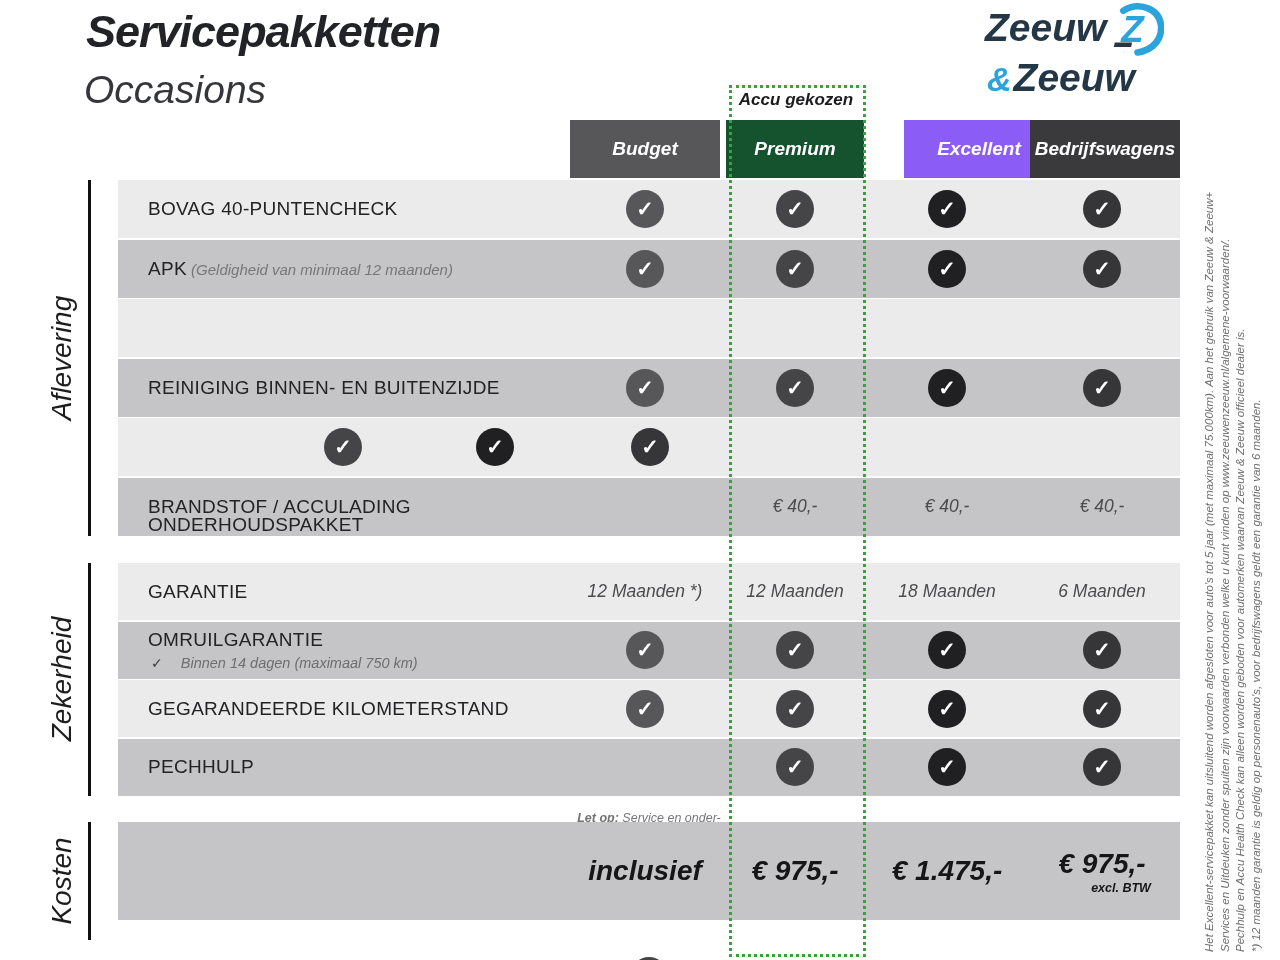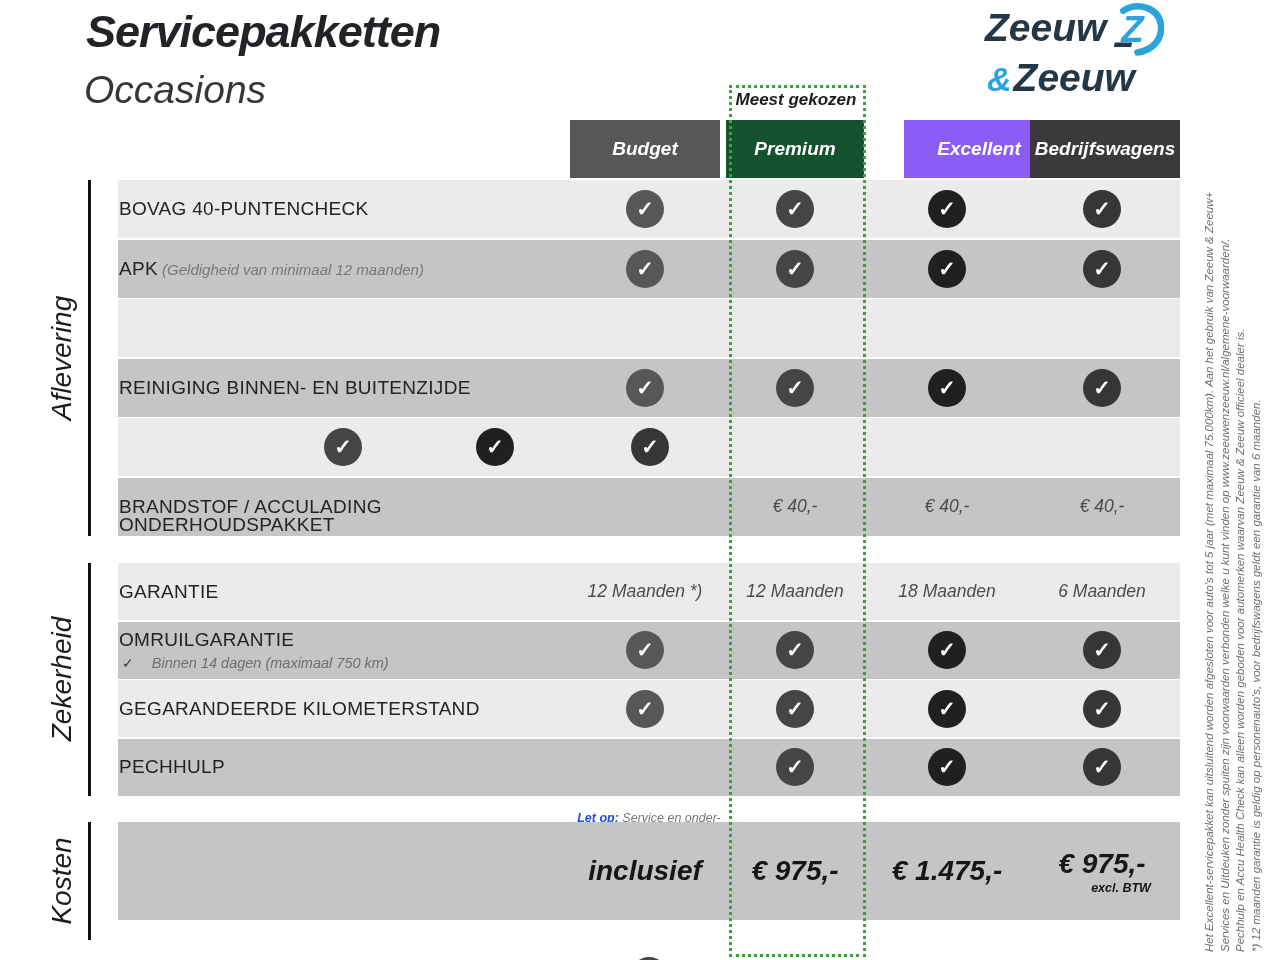--- a/index.html
+++ b/index.html
@@ -23,31 +23,31 @@
     color:#fff;font-size:19px;font-weight:bold;font-style:italic;}
   
   .section-line{position:absolute;left:88px;width:3px;background:#111;}
   .section-label{position:absolute;left:62px;width:0;height:0;overflow:visible;}
   .section-label span{position:absolute;transform:translate(-50%,-50%) rotate(-90deg);white-space:nowrap;
     font-size:28px;font-style:italic;font-weight:500;color:#1d1d1f;}
   .rows{position:absolute;left:118px;width:1062px;}
   .row{display:flex;width:100%;}
   .row.light{background:#EBEBEC;}
   .row.dark{background:#C5C5C7;}
-  .cell-label{flex:0 0 452px;display:flex;flex-direction:column;justify-content:center;padding-left:1px;box-sizing:border-box;}
+  .cell-label{flex:0 0 452px;display:flex;flex-direction:column;justify-content:center;padding-left:30px;box-sizing:border-box;}
   .lbl{font-size:19px;color:#232325;letter-spacing:0.3px;}
   .lbl .note-inline{font-size:15px;font-style:italic;color:#77777a;font-weight:normal;letter-spacing:0;}
   .sub-line{font-size:14.5px;font-style:italic;color:#6e6e71;margin-top:4px;display:flex;align-items:center;}
   .sub-check{font-style:normal;color:#3a3a3c;margin-right:18px;margin-left:3px;font-size:14px;}
   .cell{display:flex;align-items:center;justify-content:center;flex-direction:column;box-sizing:border-box;}
   .chk{width:38px;height:38px;border-radius:50%;display:flex;align-items:center;justify-content:center;}
   .chk span{color:#fff;font-size:21px;font-weight:bold;}
   .cell-text{font-size:17.5px;font-style:italic;color:#4c4c4f;}
   .note-cell{font-size:12.5px;font-style:italic;color:#77777a;text-align:center;line-height:1.3;}
-  .note-cell b{color:#1d4ed8;}
+  .note-cell b{color:#737373;}
   .cost{font-size:28px;font-weight:bold;font-style:italic;color:#161618;}
   .cost-sub{font-size:12.5px;font-weight:bold;font-style:italic;color:#161618;margin-top:1px;margin-left:38px;}
   
   .fineprint{position:absolute;left:1202px;top:952px;width:856px;height:62px;
     transform:rotate(-90deg);transform-origin:0 0;
     font-size:11.5px;font-style:italic;color:#6e6e71;line-height:15.5px;white-space:nowrap;}
 </style>
 </head>
 <body>
 
@@ -325,21 +325,21 @@
           </div>
           <div class="cell" style="flex: 0 0 156px;">
             <span class="cost">€ 975,-</span>
             <span class="cost-sub">excl. BTW</span>
           </div>
         </div>
       </div>
     </div>
 
   <div class="dotted-box"></div>
-  <div class="badge">Meest gekozen</div>
+  <div class="badge">Accu gekozen</div>
 
   <div class="fineprint" id="fineprint">
       <div>Het Excellent-servicepakket kan uitsluitend worden afgesloten voor auto's tot 5 jaar (met maximaal 75.000km). Aan het gebruik van Zeeuw &amp; Zeeuw+</div>
       <div>Services en Uitdeuken zonder spuiten zijn voorwaarden verbonden welke u kunt vinden op www.zeeuwenzeeuw.nl/algemene-voorwaarden/.</div>
       <div>Pechhulp en Accu Health Check kan alleen worden geboden voor automerken waarvan Zeeuw &amp; Zeeuw officieel dealer is.</div>
       <div>*) 12 maanden garantie is geldig op personenauto's, voor bedrijfswagens geldt een garantie van 6 maanden.</div>
     </div>
 </div>
 
 </body></html>

